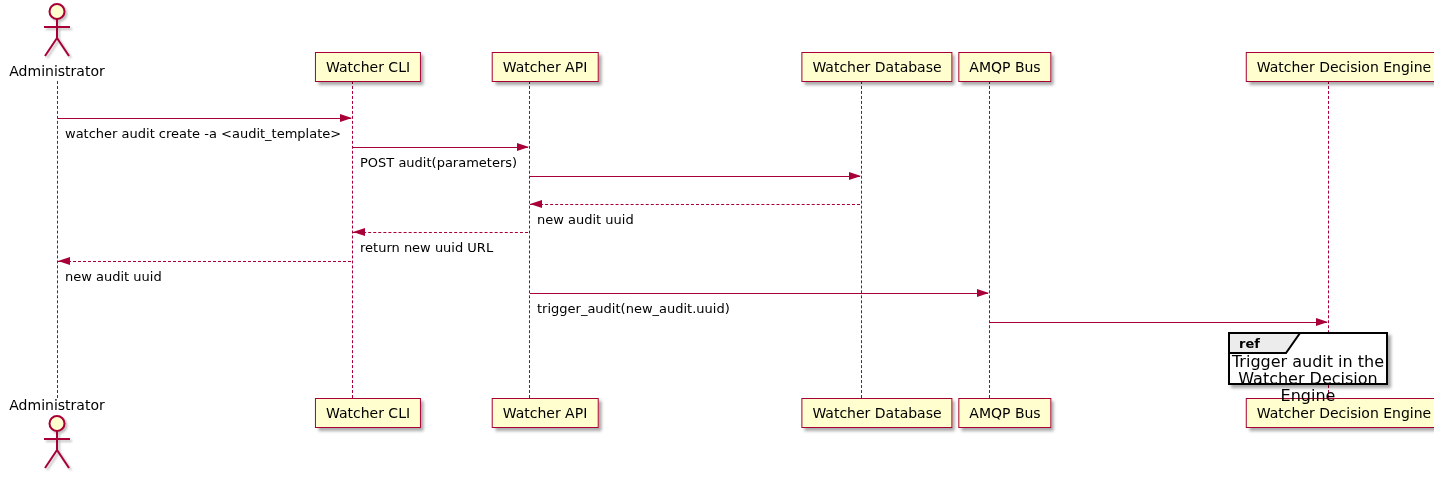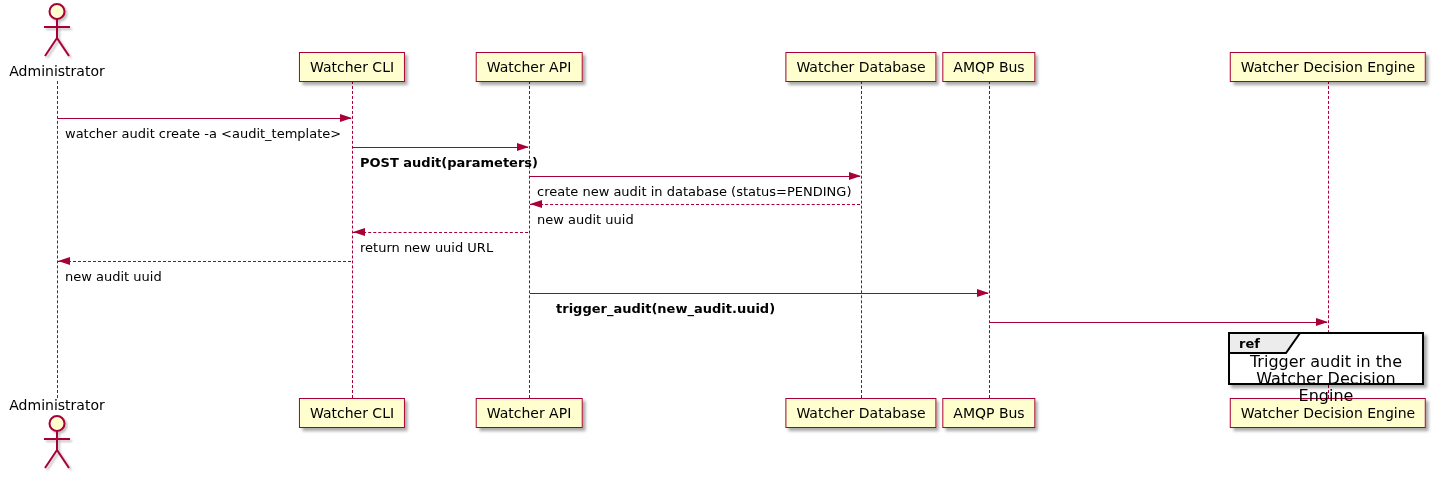--- a/index.html
+++ b/index.html
@@ -25,20 +25,21 @@
     box-sizing: border-box;
     height: 30px;
     padding: 0 10px;
     display: flex;
     align-items: center;
     font-size: 14px;
     color: var(--text);
     white-space: nowrap;
     box-shadow: 3px 3px 3px rgba(0,0,0,0.35);
     z-index: 2;
+    margin-left: 16px;
   }
   .actorfig {
     position: absolute;
     transform: translateX(-50%);
     z-index: 2;
     filter: drop-shadow(2px 2px 1px rgba(0,0,0,0.25));
     line-height: 0;
   }
   .actorlabel {
     position: absolute;
@@ -124,39 +125,38 @@
         <line x1="18" y1="17" x2="18" y2="36" stroke="#A80036" stroke-width="2"></line>
         <line x1="5" y1="25" x2="31" y2="25" stroke="#A80036" stroke-width="2"></line>
         <line x1="18" y1="36" x2="6" y2="54" stroke="#A80036" stroke-width="2"></line>
         <line x1="18" y1="36" x2="30" y2="54" stroke="#A80036" stroke-width="2"></line>
       </svg></div>
     <div class="mline" style="left: 58px; top: 118px; width: 293px;"></div>
     <div class="ahead right" style="left: 340px; top: 114px;"></div>
     <div class="mlabel" style="left: 65px; top: 101px;">watcher audit create -a &lt;audit_template&gt;</div>
     <div class="mline" style="left: 353px; top: 147px; width: 175px;"></div>
     <div class="ahead right" style="left: 517px; top: 143px;"></div>
-    <div class="mlabel" style="left: 360px; top: 130px; font-weight: bold;">POST audit(parameters)</div>
+    <div class="mlabel" style="left: 360px; top: 130px;">POST audit(parameters)</div>
     <div class="mline" style="left: 530px; top: 176px; width: 330px;"></div>
     <div class="ahead right" style="left: 849px; top: 172px;"></div>
-    <div class="mlabel" style="left: 537px; top: 159px;">create new audit in database (status=PENDING)</div>
     <div class="mline dashed" style="left: 530px; top: 204px; width: 330px;"></div>
     <div class="ahead left" style="left: 530px; top: 200px;"></div>
     <div class="mlabel" style="left: 537px; top: 187px;">new audit uuid</div>
     <div class="mline dashed" style="left: 353px; top: 232px; width: 175px;"></div>
     <div class="ahead left" style="left: 353px; top: 228px;"></div>
     <div class="mlabel" style="left: 360px; top: 215px;">return new uuid URL</div>
     <div class="mline dashed" style="left: 58px; top: 261px; width: 293px;"></div>
     <div class="ahead left" style="left: 58px; top: 257px;"></div>
     <div class="mlabel" style="left: 65px; top: 244px;">new audit uuid</div>
     <div class="mline" style="left: 530px; top: 293px; width: 458px;"></div>
     <div class="ahead right" style="left: 977px; top: 289px;"></div>
-    <div class="mlabel" style="left: 556px; top: 276px; font-weight: bold;">trigger_audit(new_audit.uuid)</div>
+    <div class="mlabel" style="left: 537px; top: 276px;">trigger_audit(new_audit.uuid)</div>
     <div class="mline" style="left: 990px; top: 322px; width: 337px;"></div>
     <div class="ahead right" style="left: 1316px; top: 318px;"></div>
-    <div class="refbox" style="left: 1228px; top: 332px; width: 196px; height: 53px;">
+    <div class="refbox" style="left: 1228px; top: 332px; width: 160px; height: 53px;">
       <svg class="reftab" width="76" height="23">
         <path d="M1,1 H72 L58,21 H1 Z" fill="#ECECEC" stroke="#000000" stroke-width="2"></path>
         <text x="11" y="16" font-size="13" font-weight="bold" fill="#000000">ref</text>
       </svg>
       <div class="reflines">
         <div class="" style="position: static;">Trigger audit in the</div>
         <div class="" style="position: static;">Watcher Decision Engine</div>
       </div>
     </div>
   </div>

